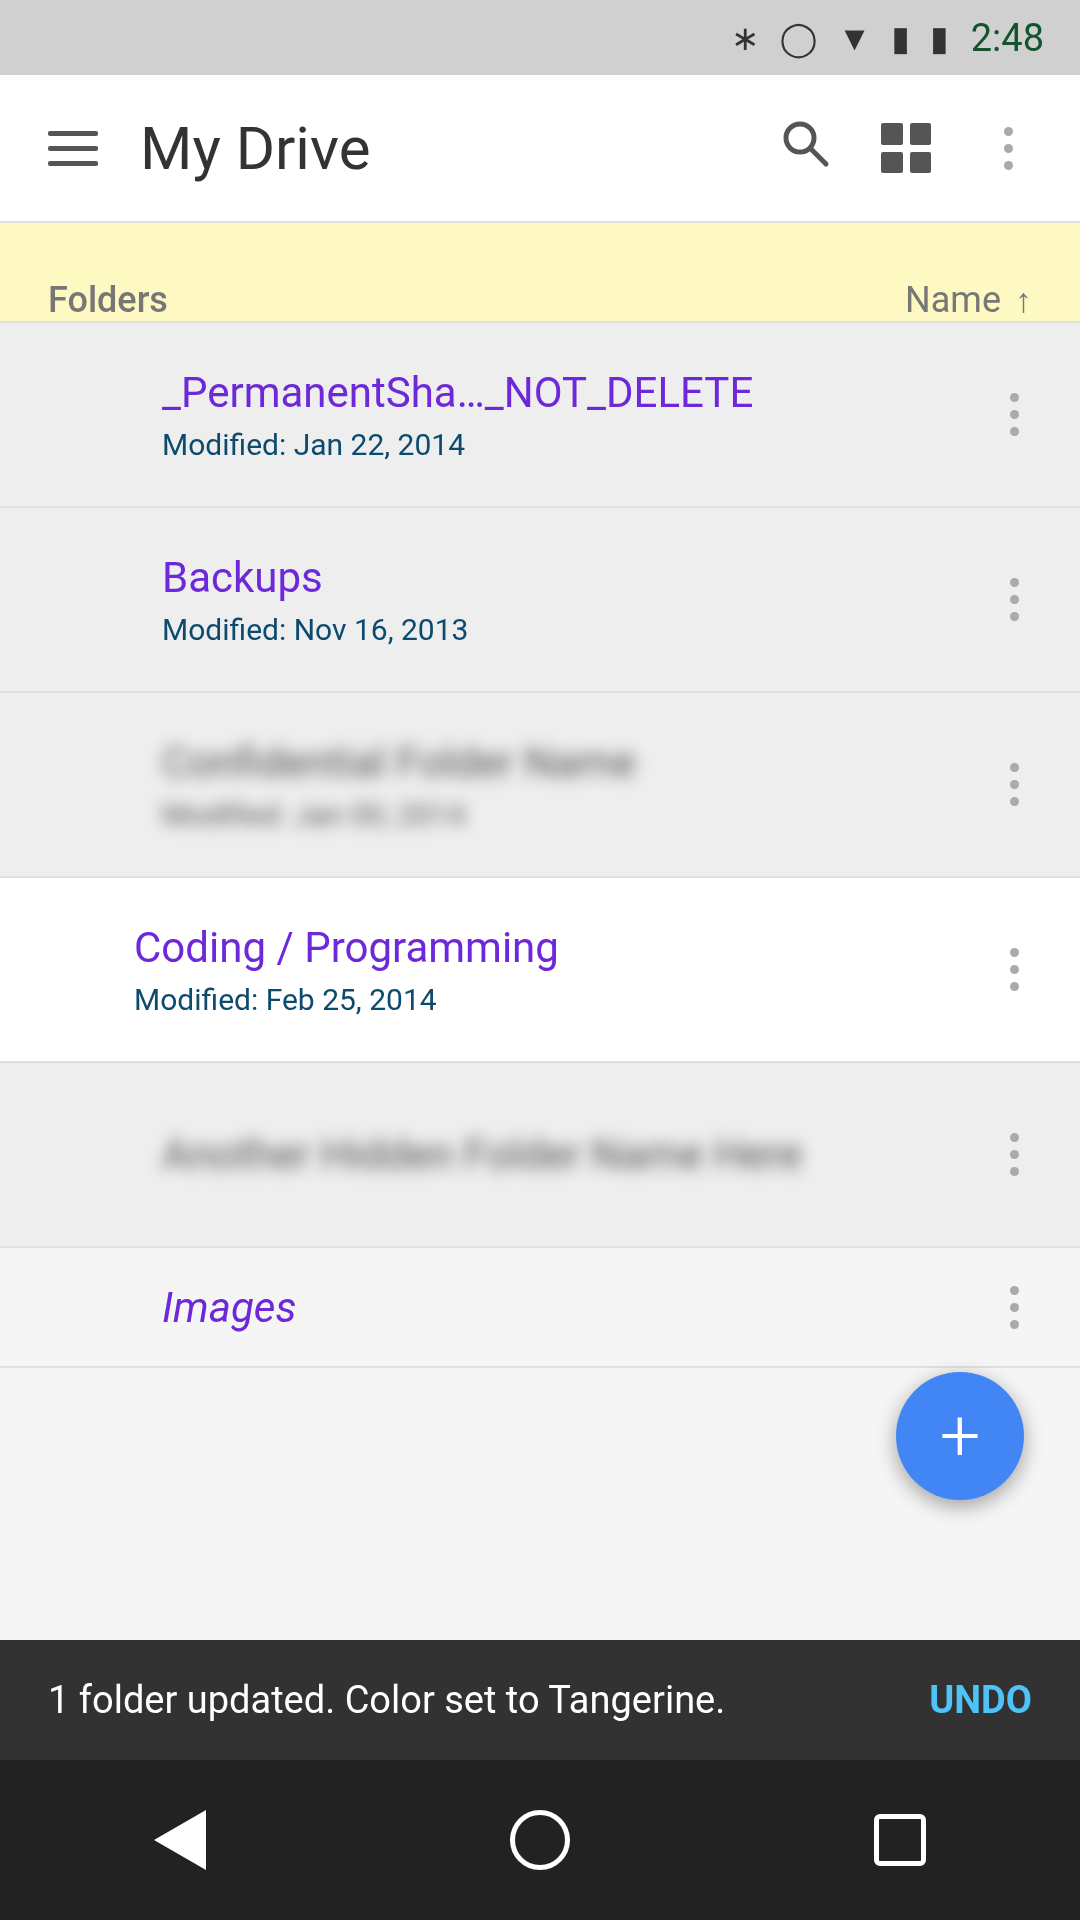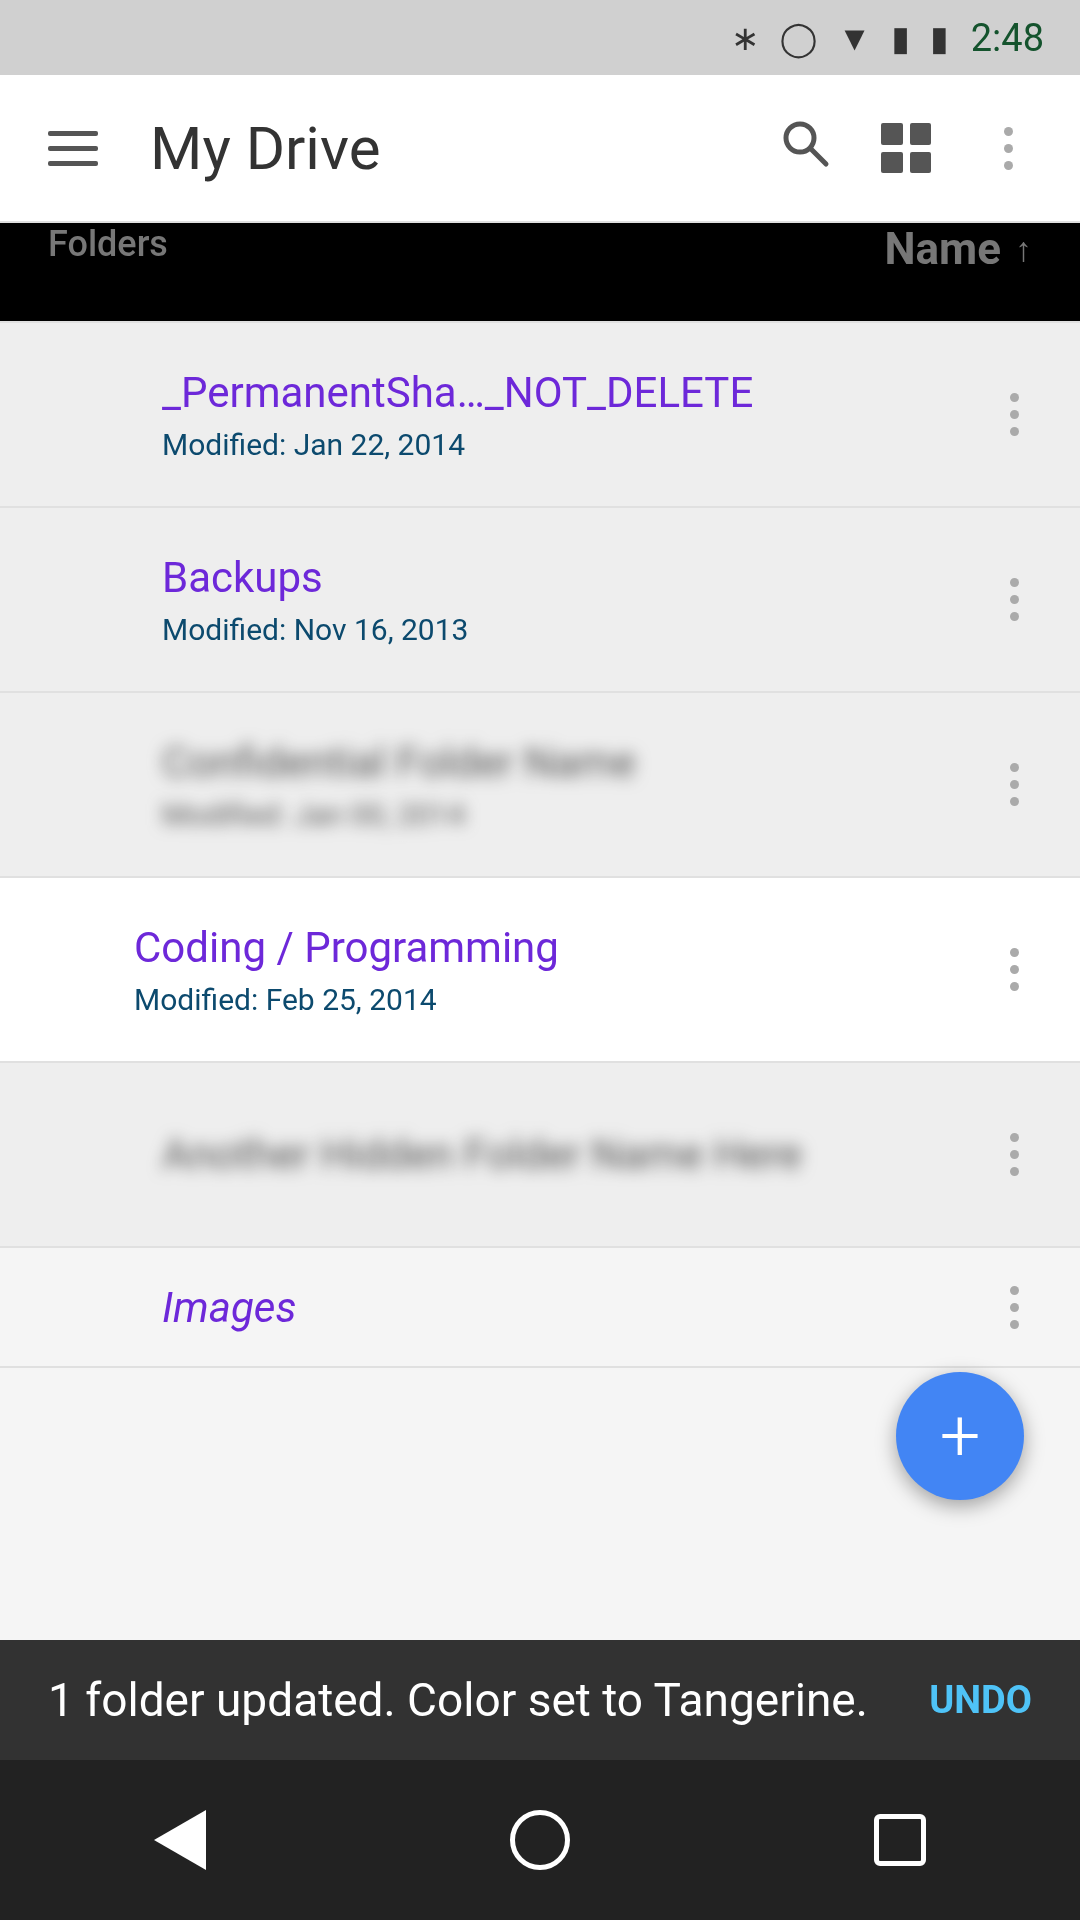--- a/index.html
+++ b/index.html
@@ -67,21 +67,21 @@
       height: 5px;
       background: #555;
       border-radius: 2px;
     }
 
     .app-bar-title {
       flex: 1;
       font-size: 60px;
       font-weight: 400;
       color: #333;
-      margin-left: 40px;
+      margin-left: 30px;
     }
 
     .app-bar-actions {
       display: flex;
       align-items: center;
       gap: 30px;
     }
 
     .action-btn {
       width: 72px;
@@ -107,44 +107,44 @@
 
     .grid-cell {
       background: #555;
       border-radius: 2px;
     }
 
     
     .section-header {
       width: 100%;
       height: 100px;
-      background: #000000;
-      display: flex;
-      align-items: flex-start;
+      background: #fef9c3;
+      display: flex;
+      align-items: flex-end;
       justify-content: space-between;
       padding: 0 48px;
       border-bottom: 2px solid #e0e0e0;
     }
 
     .section-label {
       font-size: 36px;
       font-weight: 500;
       color: #777;
     }
 
     .sort-control {
       display: flex;
       align-items: center;
       gap: 14px;
       cursor: pointer;
     }
 
     .sort-label {
-      font-size: 44px;
-      font-weight: 700;
+      font-size: 36px;
+      font-weight: 400;
       color: #777;
     }
 
     .sort-arrow {
       font-size: 34px;
       color: #777;
     }
 
     
     .folder-list {
@@ -284,21 +284,21 @@
       right: 0;
       height: 120px;
       background: #323232;
       display: flex;
       align-items: center;
       padding: 0 48px;
       justify-content: space-between;
     }
 
     .snackbar-text {
-      font-size: 46px;
+      font-size: 38px;
       color: #fff;
     }
 
     .snackbar-action {
       font-size: 38px;
       font-weight: 700;
       color: #4fc3f7;
       cursor: pointer;
       text-transform: uppercase;
     }

